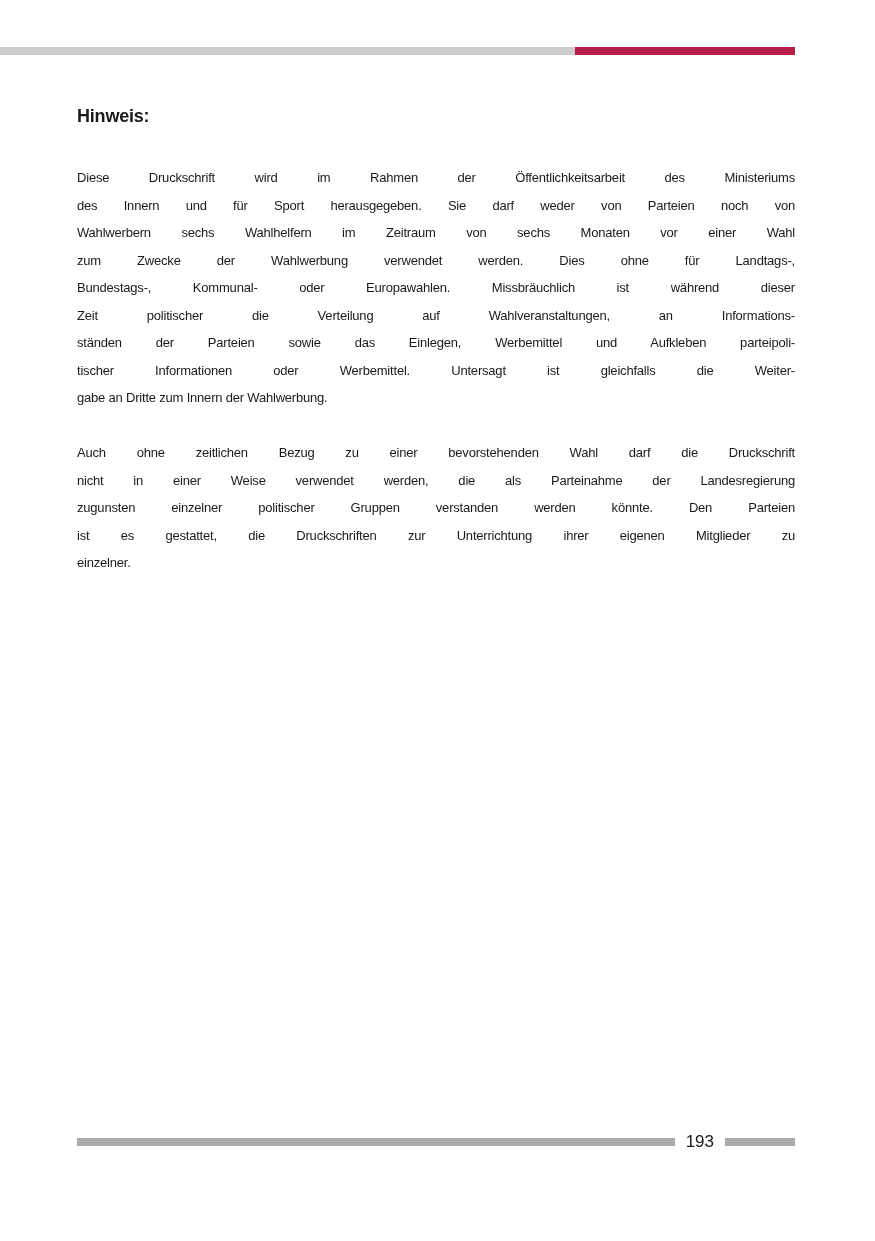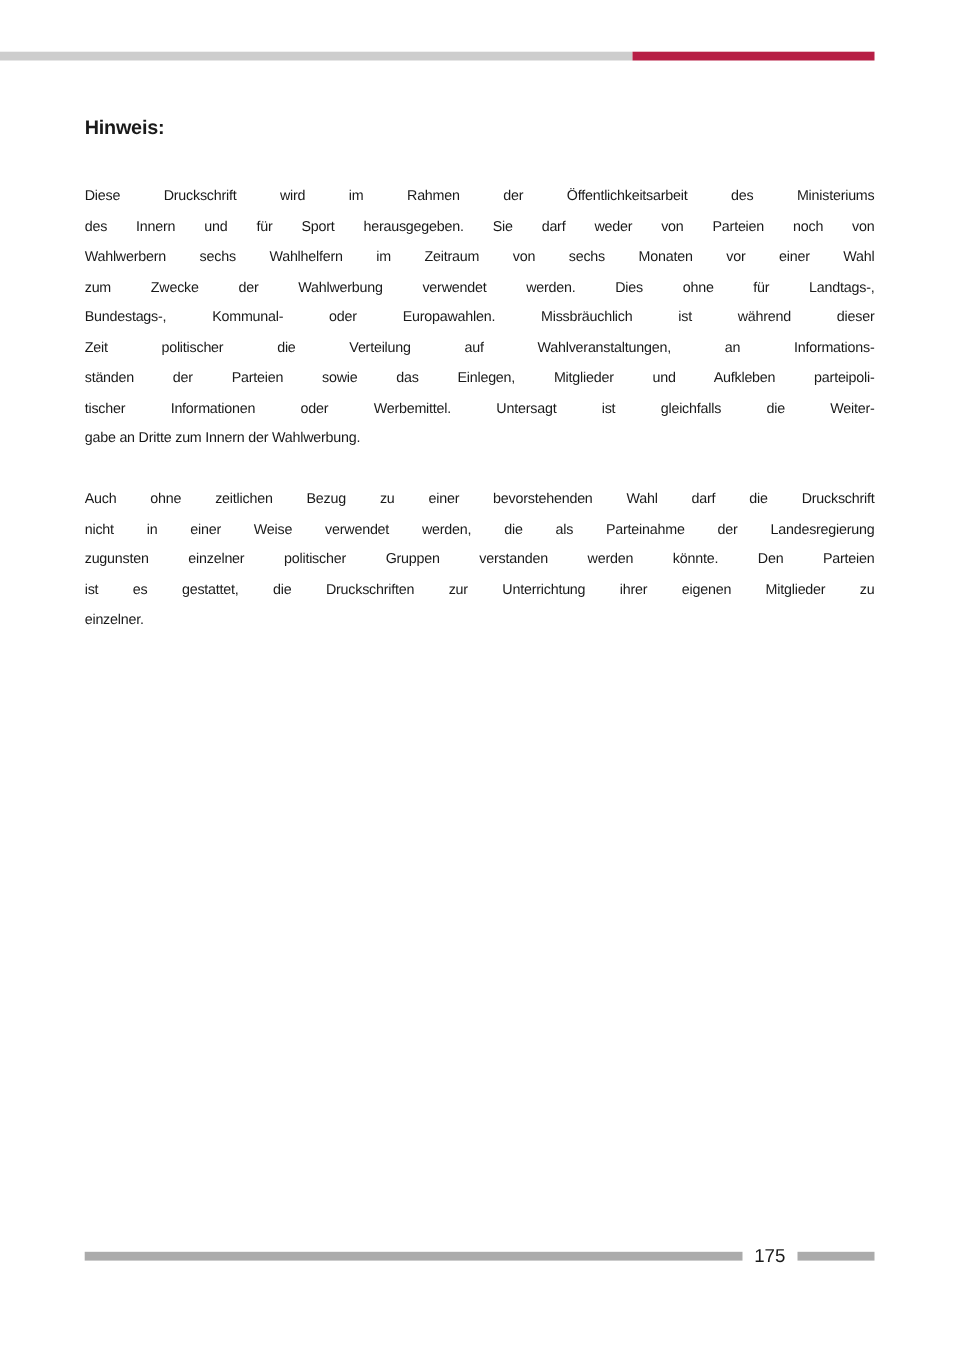--- a/index.html
+++ b/index.html
@@ -106,33 +106,33 @@
   <div class="content">
     <div class="heading">Hinweis:</div>
 
     <div class="paragraph">
       <div class="para-line">Diese Druckschrift wird im Rahmen der Öffentlichkeitsarbeit des Ministeriums</div>
       <div class="para-line">des Innern und für Sport herausgegeben. Sie darf weder von Parteien noch von</div>
       <div class="para-line">Wahlwerbern sechs Wahlhelfern im Zeitraum von sechs Monaten vor einer Wahl</div>
       <div class="para-line">zum Zwecke der Wahlwerbung verwendet werden. Dies ohne für Landtags-,</div>
       <div class="para-line">Bundestags-, Kommunal- oder Europawahlen. Missbräuchlich ist während dieser</div>
       <div class="para-line">Zeit politischer die Verteilung auf Wahlveranstaltungen, an Informations-</div>
-      <div class="para-line">ständen der Parteien sowie das Einlegen, Mitglieder und Aufkleben parteipoli-</div>
+      <div class="para-line">ständen der Parteien sowie das Einlegen, Werbemittel und Aufkleben parteipoli-</div>
       <div class="para-line">tischer Informationen oder Werbemittel. Untersagt ist gleichfalls die Weiter-</div>
       <div class="para-line last">gabe an Dritte zum Innern der Wahlwerbung.</div>
     </div>
 
     <div class="paragraph">
       <div class="para-line">Auch ohne zeitlichen Bezug zu einer bevorstehenden Wahl darf die Druckschrift</div>
       <div class="para-line">nicht in einer Weise verwendet werden, die als Parteinahme der Landesregierung</div>
       <div class="para-line">zugunsten einzelner politischer Gruppen verstanden werden könnte. Den Parteien</div>
       <div class="para-line">ist es gestattet, die Druckschriften zur Unterrichtung ihrer eigenen Mitglieder zu</div>
       <div class="para-line last">einzelner.</div>
     </div>
   </div>
 
   <div class="footer">
     <div class="bar-long"></div>
-    <div class="page-num">175</div>
+    <div class="page-num">193</div>
     <div class="bar-short"></div>
   </div>
 
 </div>
 
 </body></html>

